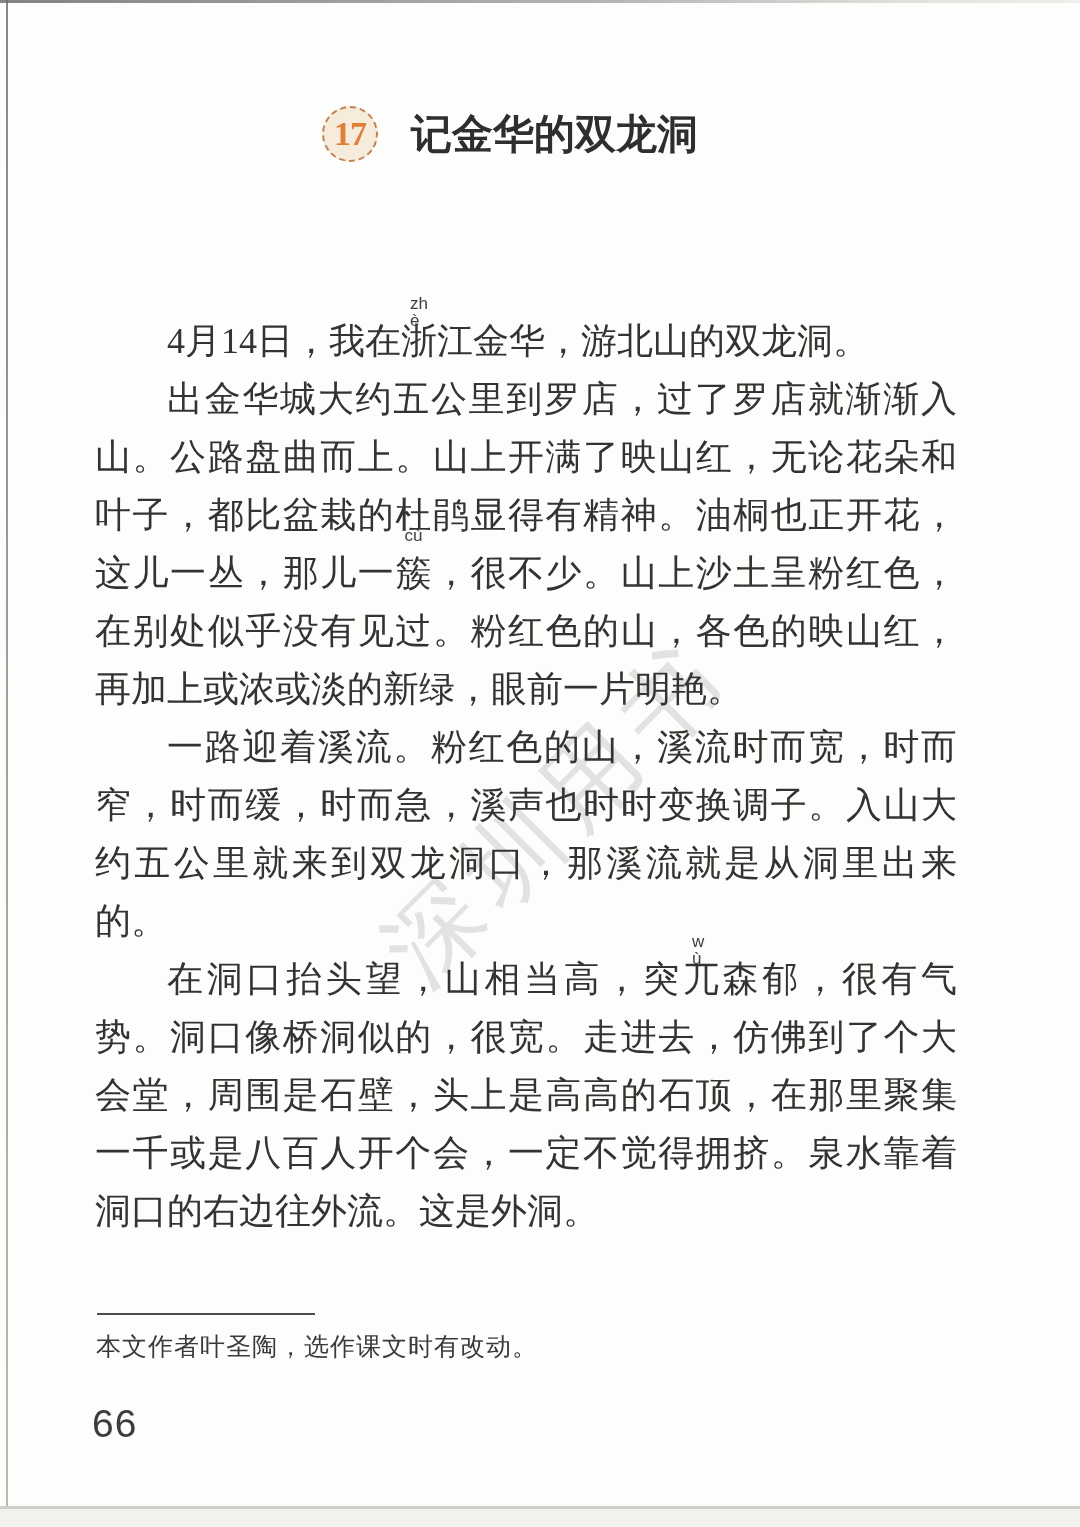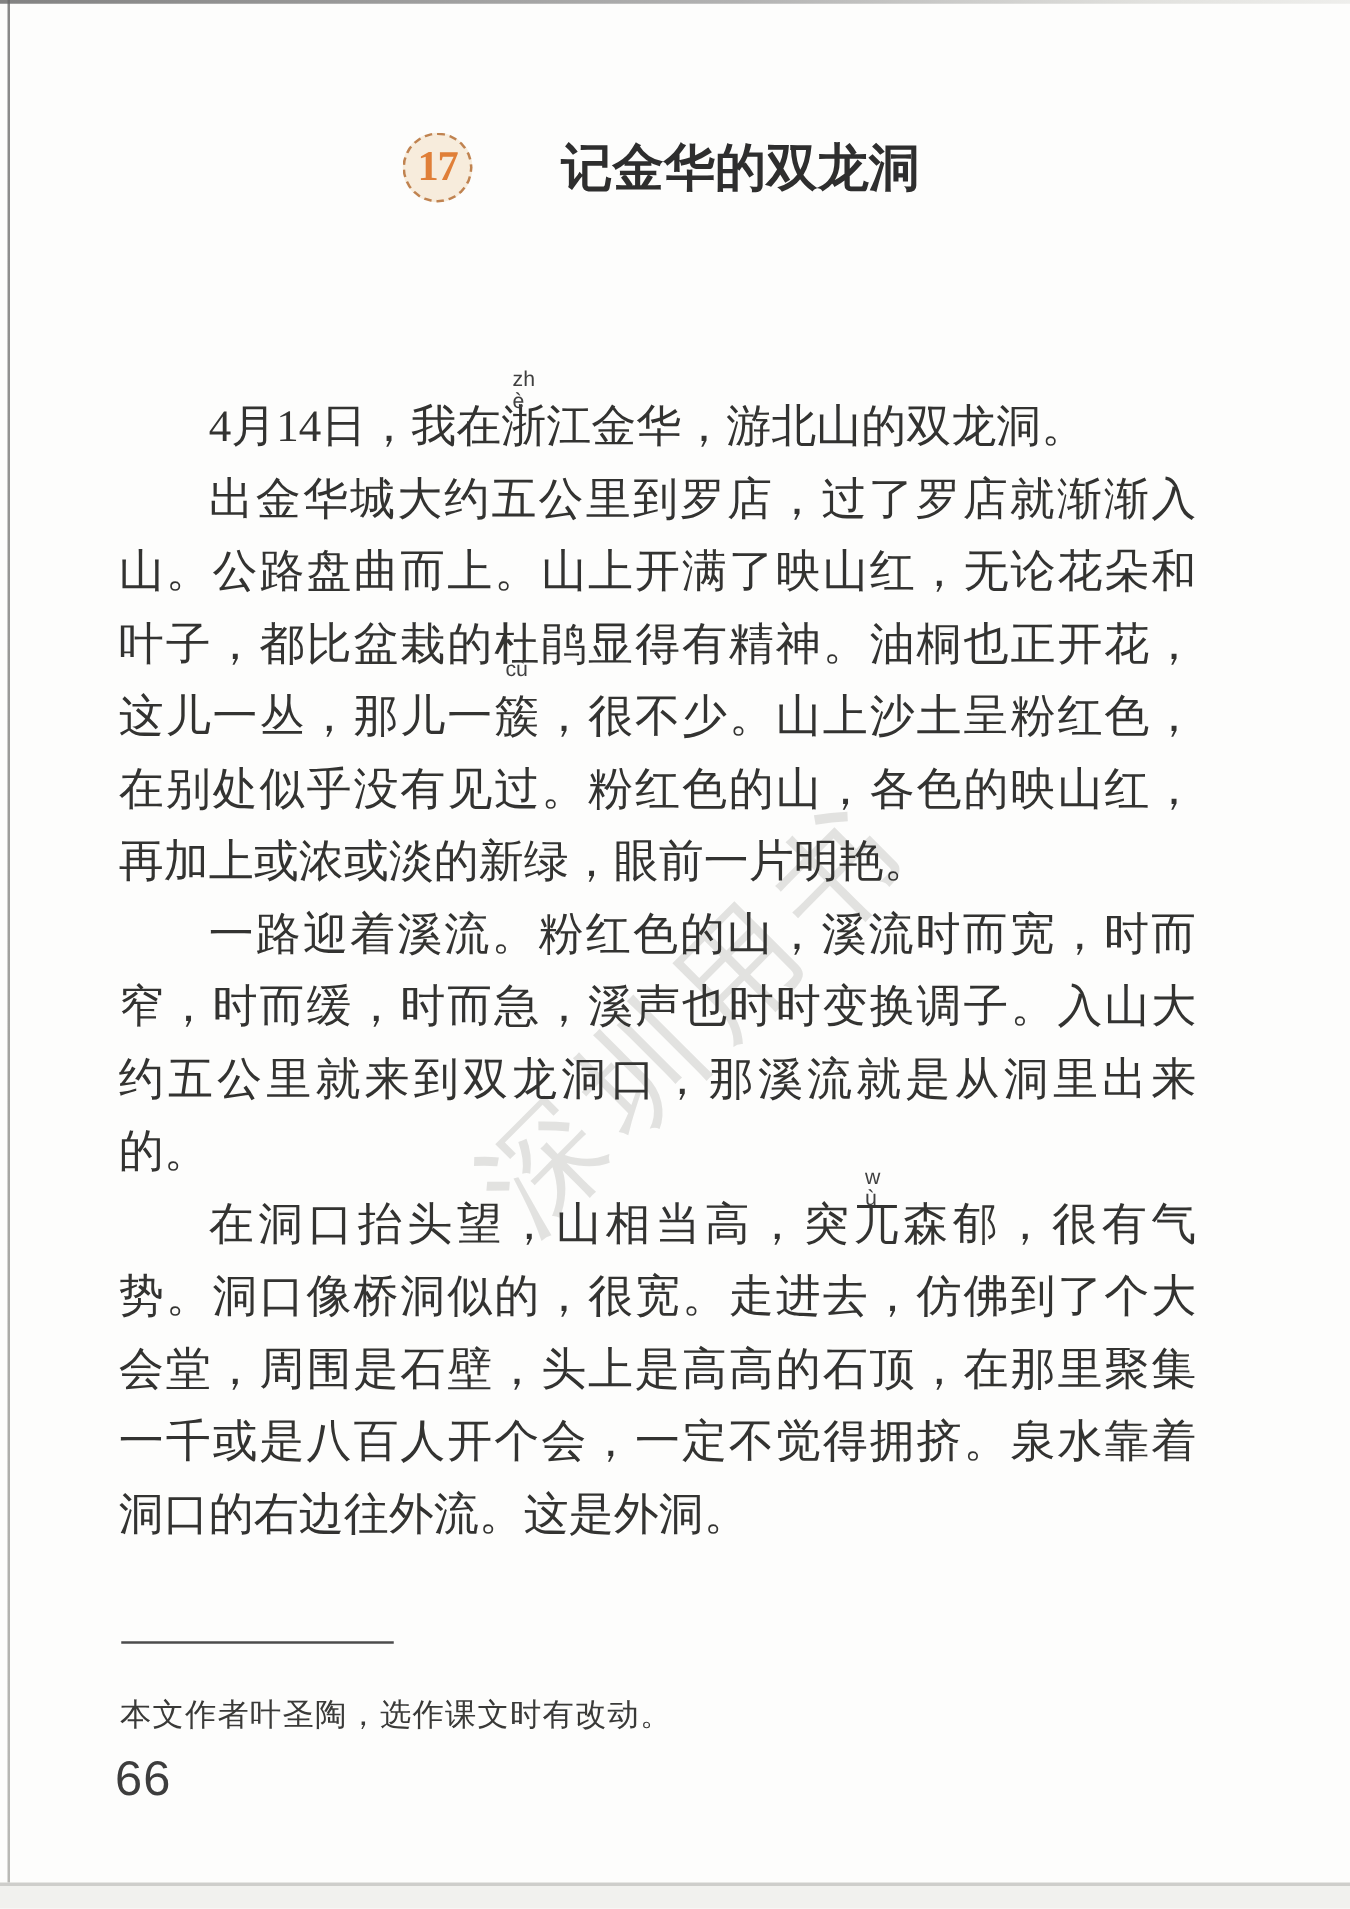--- a/index.html
+++ b/index.html
@@ -29,21 +29,21 @@
     position: absolute; top: 1506px; left: 0; width: 1080px; height: 3px;
     background: #c9c9c5; opacity: .9;
   }
   .edge-bottom-strip {
     position: absolute; top: 1509px; left: 0; width: 1080px; height: 18px;
     background: #f1f1ee;
   }
   
   .title-row {
     position: absolute; top: 106px; left: 322px;
-    display: flex; align-items: center; gap: 38px;
+    display: flex; align-items: center;
   }
   .lesson-badge {
     width: 56px; height: 56px;
     border: 2px dashed #c08350;
     border-radius: 50%;
     background: #f7ecdc;
     display: flex; align-items: center; justify-content: center;
     box-sizing: border-box;
   }
   .lesson-badge .num {
@@ -110,21 +110,20 @@
     top: 1313px; left: 97px;
     width: 218px; height: 0;
     border-top: 2px solid #4c4c4c;
   }
   .footnote {
     position: absolute;
     top: 1330px; left: 96px;
     font-size: 25px;
     color: #3a3a38;
     letter-spacing: 1px;
-    margin-top: 25px;
   }
   
   .page-number {
     position: absolute;
     top: 1402px; left: 92px;
     font-size: 39px;
     color: #3d3d3d;
     font-family: "Liberation Sans", "DejaVu Sans", sans-serif;
     letter-spacing: 1px;
   }

